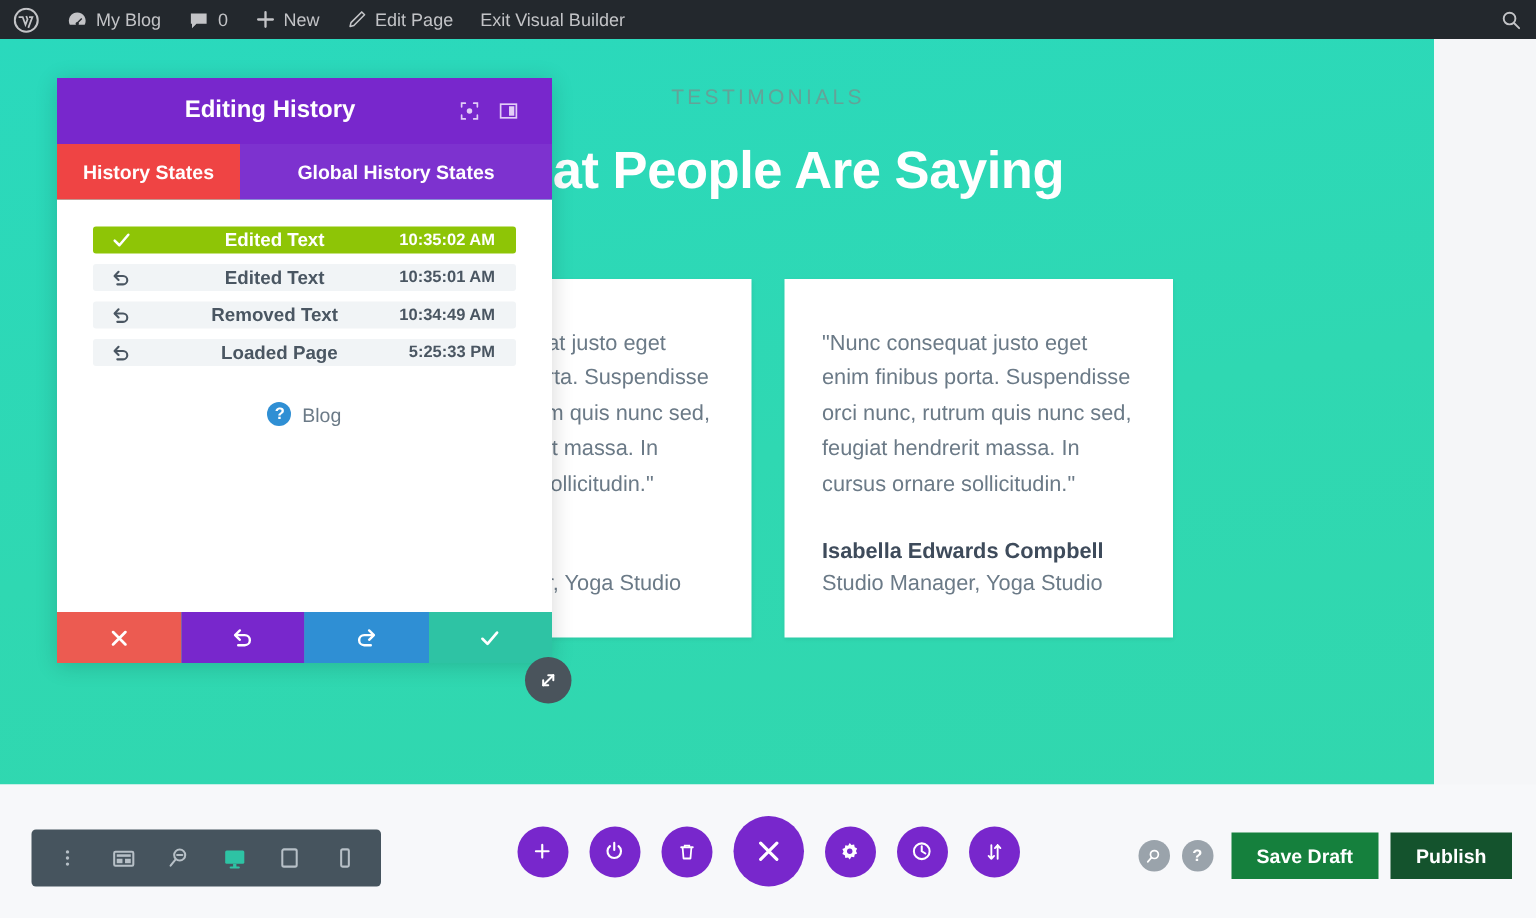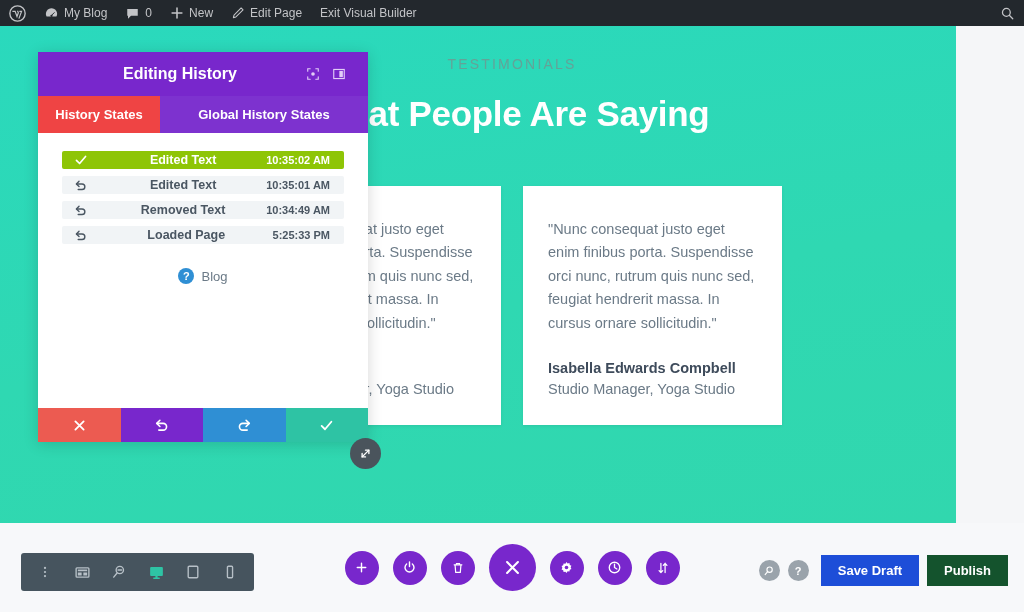--- a/index.html
+++ b/index.html
@@ -204,21 +204,21 @@
   }
   .gray-circ {
     width: 21px; height: 21px; border-radius: 50%;
     background: #9aa3ab; color: #fff;
     font-size: 11px; font-weight: 700;
     display: flex; align-items: center; justify-content: center;
     cursor: pointer;
   }
   .btn-save {
     height: 31px; padding: 0 17px;
-    background: #1d4ed8; color: #fff;
+    background: #15803d; color: #fff;
     font-size: 13px; font-weight: 700;
     display: flex; align-items: center; cursor: pointer;
     margin-left: 4px;
   }
   .btn-publish {
     height: 31px; padding: 0 17px;
     background: #14532d; color: #fff;
     font-size: 13px; font-weight: 700;
     display: flex; align-items: center; cursor: pointer;
   }

